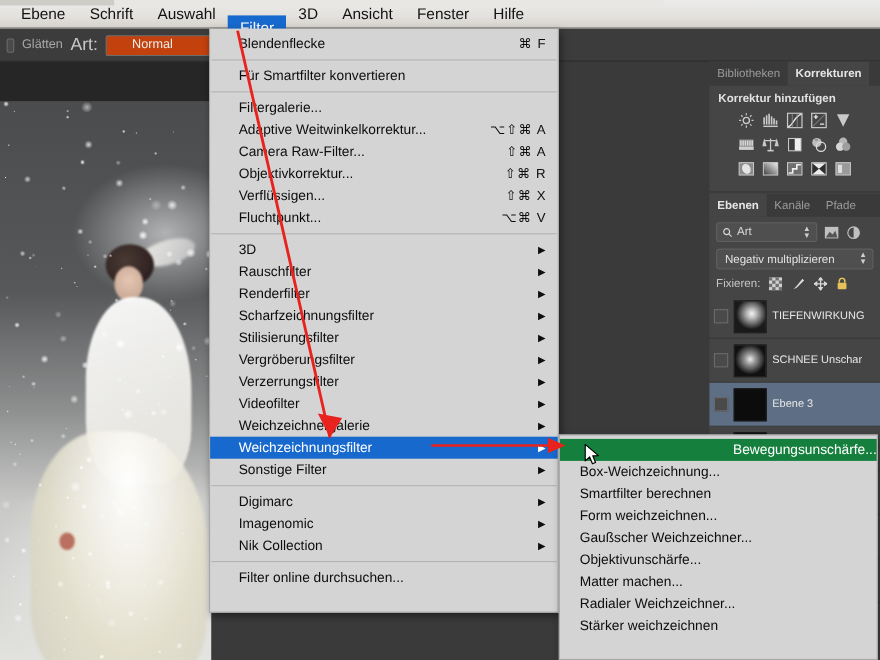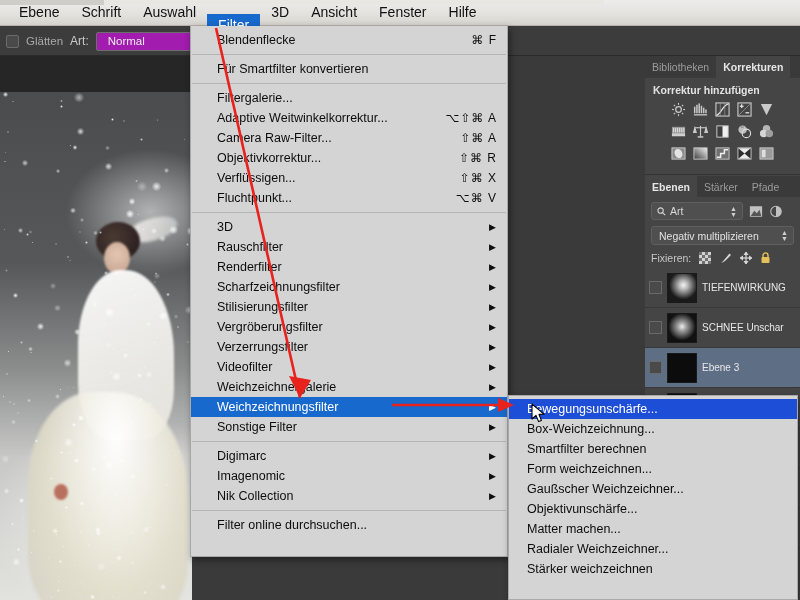--- a/index.html
+++ b/index.html
@@ -51,24 +51,24 @@
     z-index: 10;
   }
   #opt-inner {
     position:absolute; left:0; top:0; height:30px; width:192px;
     display:flex; align-items:center; gap:7px; padding-left:6px;
   }
   .opt-check {
     width: 13px; height: 13px; border:1px solid #6b6b6b; background:#4a4a4a; border-radius:2px;
   }
   .opt-label { font-size: 11.5px; color: #a9a9a9; }
-  .opt-label-strong { font-size: 12px; color: #c9c9c9; }
+  .opt-label-strong { font-size: 16px; color: #c9c9c9; }
   .opt-select {
-    height: 19px; min-width: 96px; background:#a21caf; border:1px solid #6e6e6e; border-radius:2px;
-    color:#eee; font-size:11.5px; display:flex; align-items:center; padding-left:11px;
+    height: 19px; min-width: 96px; background:#c2410c; border:1px solid #6e6e6e; border-radius:2px;
+    color:#eee; font-size:11.5px; display:flex; align-items:center; padding-left:23px;
   }
 
   
   #canvas-wrap {
     position:absolute; left:0; top:56px; width:645px; height:544px;
     background:#3a3a3a; overflow:hidden;
   }
   #doc-titlebar {
     position:absolute; left:0; top:0; width:192px; height:36px; background:#262626;
   }
@@ -202,21 +202,21 @@
   #sub-menu {
     position:absolute; left:508px; top:395px; width:290px; height:205px;
     background:#d4d4d4; border:1px solid #a8a8a8;
     box-shadow: 2px 3px 7px rgba(0,0,0,0.45);
     z-index:55; padding-top:3px;
   }
   .srow {
     height:20px; display:flex; align-items:center; padding-left:18px;
     font-size:12.5px; color:#0d0d0d; white-space:nowrap;
   }
-  .srow.hl { background:#1d4ed8; color:#fff; }
+  .srow.hl { background:#15803d; color:#fff;justify-content:flex-end; }
 
   
   #anno { position:absolute; left:0; top:0; width:800px; height:600px; z-index:70; pointer-events:none; }
 
   
   #cursor { position:absolute; left:531px; top:403px; z-index:80; }
 </style>
 </head>
 <body>
 
@@ -545,21 +545,21 @@
             <rect x="1" y="2" width="14" height="12" fill="#9a9a9a" stroke="#c9c9c9"></rect>
             <rect x="3" y="4" width="4" height="8" fill="#dedede"></rect>
           </svg>
       </div>
     </div>
 
     <div class="dock-sep"></div>
 
     <div class="panel-tabs2">
       <div class="panel-tab sel">Ebenen</div>
-      <div class="panel-tab">Stärker</div>
+      <div class="panel-tab">Kanäle</div>
       <div class="panel-tab">Pfade</div>
     </div>
 
     <div class="search-row">
       <div class="search-box">
         <svg width="9" height="9" viewBox="0 0 10 10">
             <circle cx="4" cy="4" r="3" fill="none" stroke="#d8d8d8" stroke-width="1.2"></circle>
             <line x1="6.2" y1="6.2" x2="9" y2="9" stroke="#d8d8d8" stroke-width="1.2"></line>
           </svg>
         <span>Art</span>

